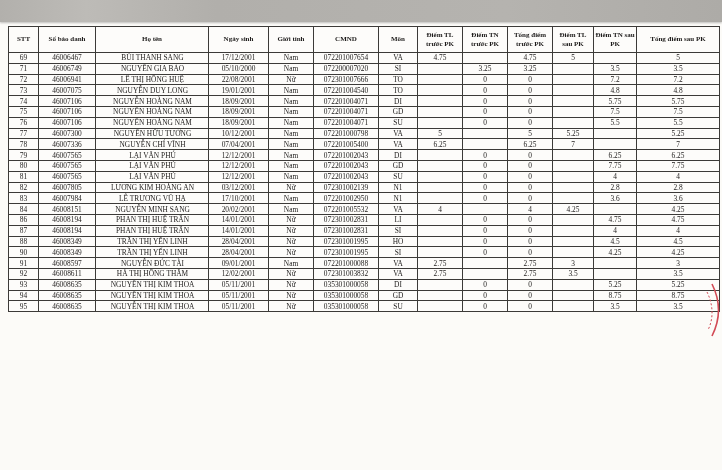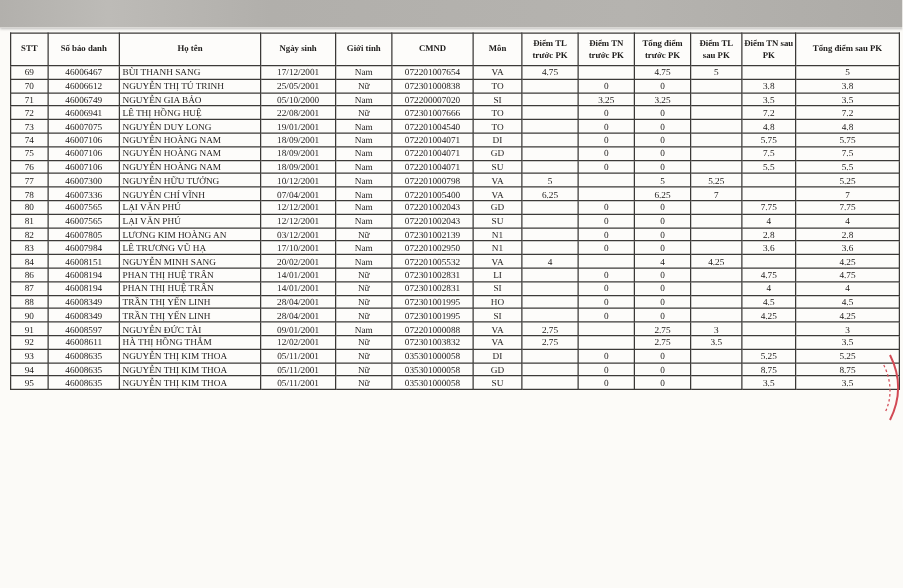--- a/index.html
+++ b/index.html
@@ -13,21 +13,21 @@
     box-shadow:0 1px 2px rgba(0,0,0,.25); }
 
   
   table.results { position:absolute; left:8px; top:26px; width:711px;
     border-collapse:collapse; table-layout:fixed; background:#fdfcfa; }
   table.results th, table.results td {
     border:1px solid #3c3a38; color:#1d1b1a; overflow:hidden; white-space:nowrap; }
   table.results th { font-size:7px; font-weight:bold; text-align:center;
     white-space:normal; line-height:1.25; padding:2px 1px; height:26px; }
   table.results td { font-size:7.4px; text-align:center; height:10.8px; padding:0 1px; }
-  table.results td.al { text-align:left; padding-left:2px; }
+  table.results td.al { text-align:center; padding-left:2px; }
   table.results { border:1.5px solid #2e2c2a; }
 
   .note { position:absolute; left:12px; top:352px; font-size:8px; font-style:italic; color:#2a2826; }
 
   .sign-title { position:absolute; font-size:14px; font-weight:bold; color:#232120; letter-spacing:.2px; }
   .sign-name  { position:absolute; font-size:8.4px; font-weight:bold; color:#232120; }
   #left-sign-title  { left:86px;  top:370px; }
   #right-sign-title { left:521px; top:373px;margin-top:36px; }
   #left-sign-name   { left:122px; top:441px; }
   #right-sign-name  { left:566px; top:443px; }
@@ -103,35 +103,20 @@
           <td>072201007654</td>
           <td>VA</td>
           <td>4.75</td>
           <td></td>
           <td>4.75</td>
           <td>5</td>
           <td></td>
           <td>5</td>
         </tr>
         <tr>
-          <td>70</td>
-          <td>46006612</td>
-          <td class="al">NGUYỄN THỊ TÚ TRINH</td>
-          <td>25/05/2001</td>
-          <td>Nữ</td>
-          <td>072301000838</td>
-          <td>TO</td>
-          <td></td>
-          <td>0</td>
-          <td>0</td>
-          <td></td>
-          <td>3.8</td>
-          <td>3.8</td>
-        </tr>
-        <tr>
           <td>71</td>
           <td>46006749</td>
           <td class="al">NGUYỄN GIA BẢO</td>
           <td>05/10/2000</td>
           <td>Nam</td>
           <td>072200007020</td>
           <td>SI</td>
           <td></td>
           <td>3.25</td>
           <td>3.25</td>
@@ -236,20 +221,35 @@
           <td>07/04/2001</td>
           <td>Nam</td>
           <td>072201005400</td>
           <td>VA</td>
           <td>6.25</td>
           <td></td>
           <td>6.25</td>
           <td>7</td>
           <td></td>
           <td>7</td>
+        </tr>
+        <tr>
+          <td>79</td>
+          <td>46007565</td>
+          <td class="al">LẠI VĂN PHÚ</td>
+          <td>12/12/2001</td>
+          <td>Nam</td>
+          <td>072201002043</td>
+          <td>DI</td>
+          <td></td>
+          <td>0</td>
+          <td>0</td>
+          <td></td>
+          <td>6.25</td>
+          <td>6.25</td>
         </tr>
         <tr>
           <td>80</td>
           <td>46007565</td>
           <td class="al">LẠI VĂN PHÚ</td>
           <td>12/12/2001</td>
           <td>Nam</td>
           <td>072201002043</td>
           <td>GD</td>
           <td></td>

